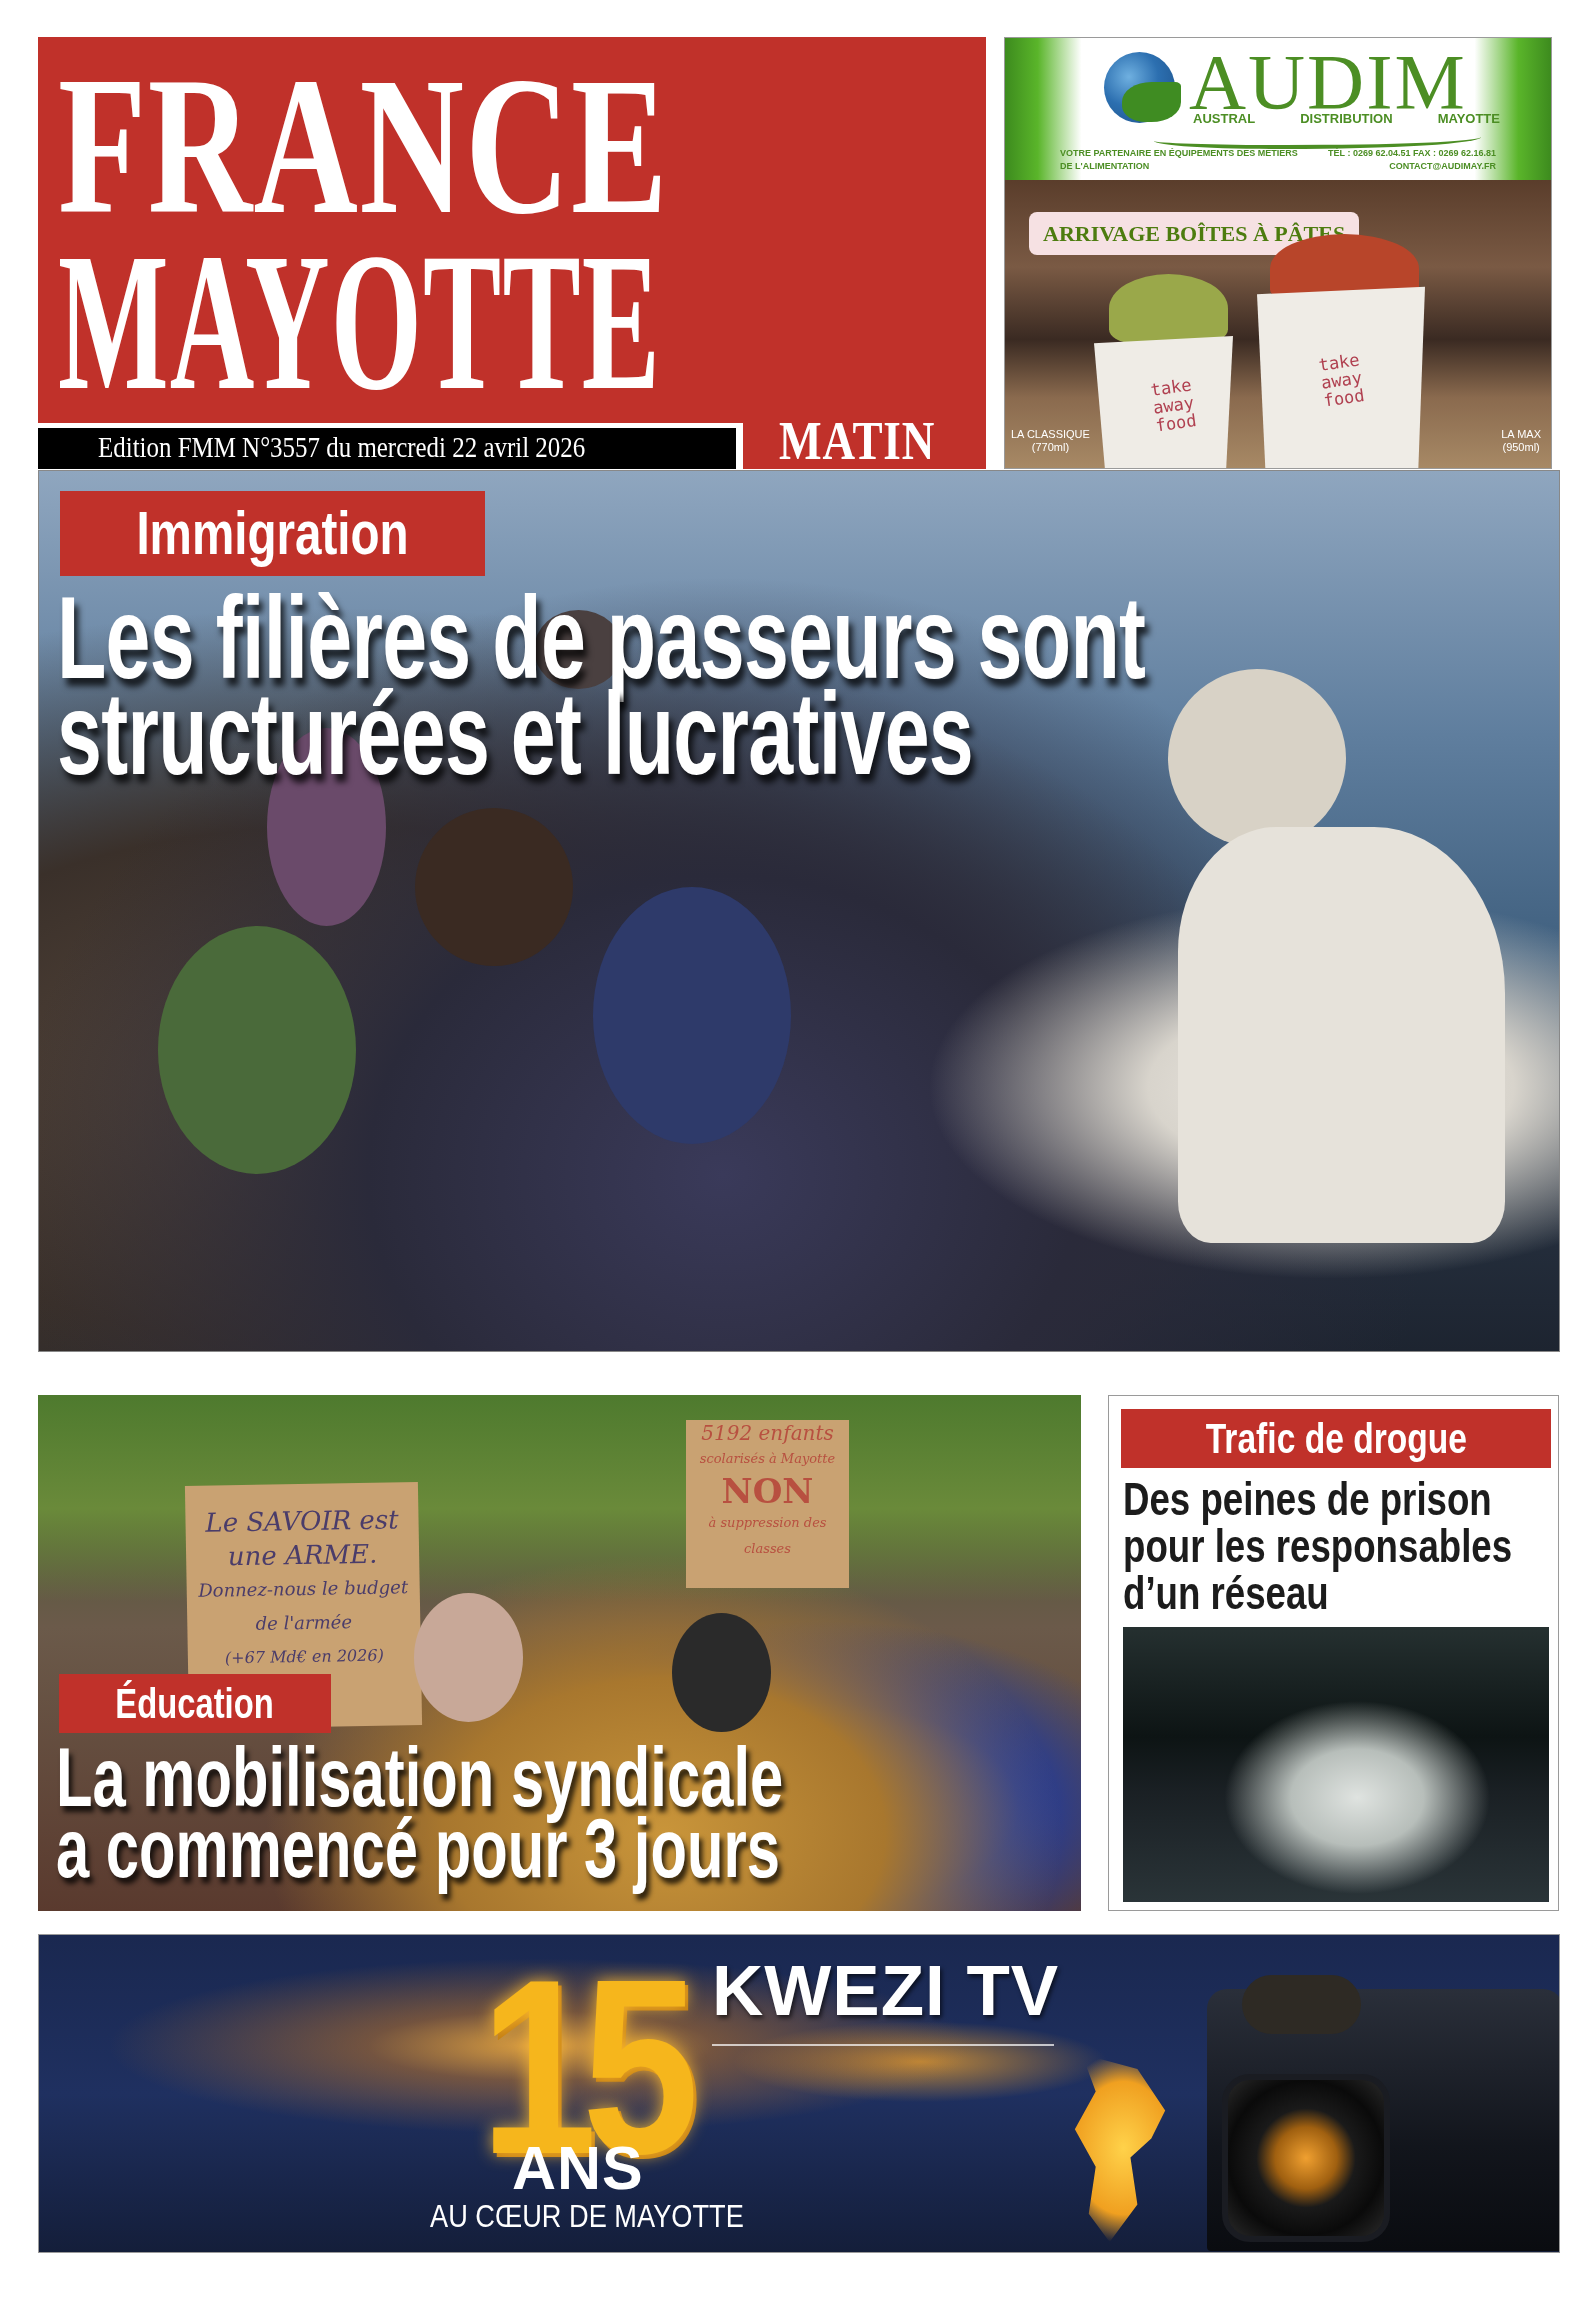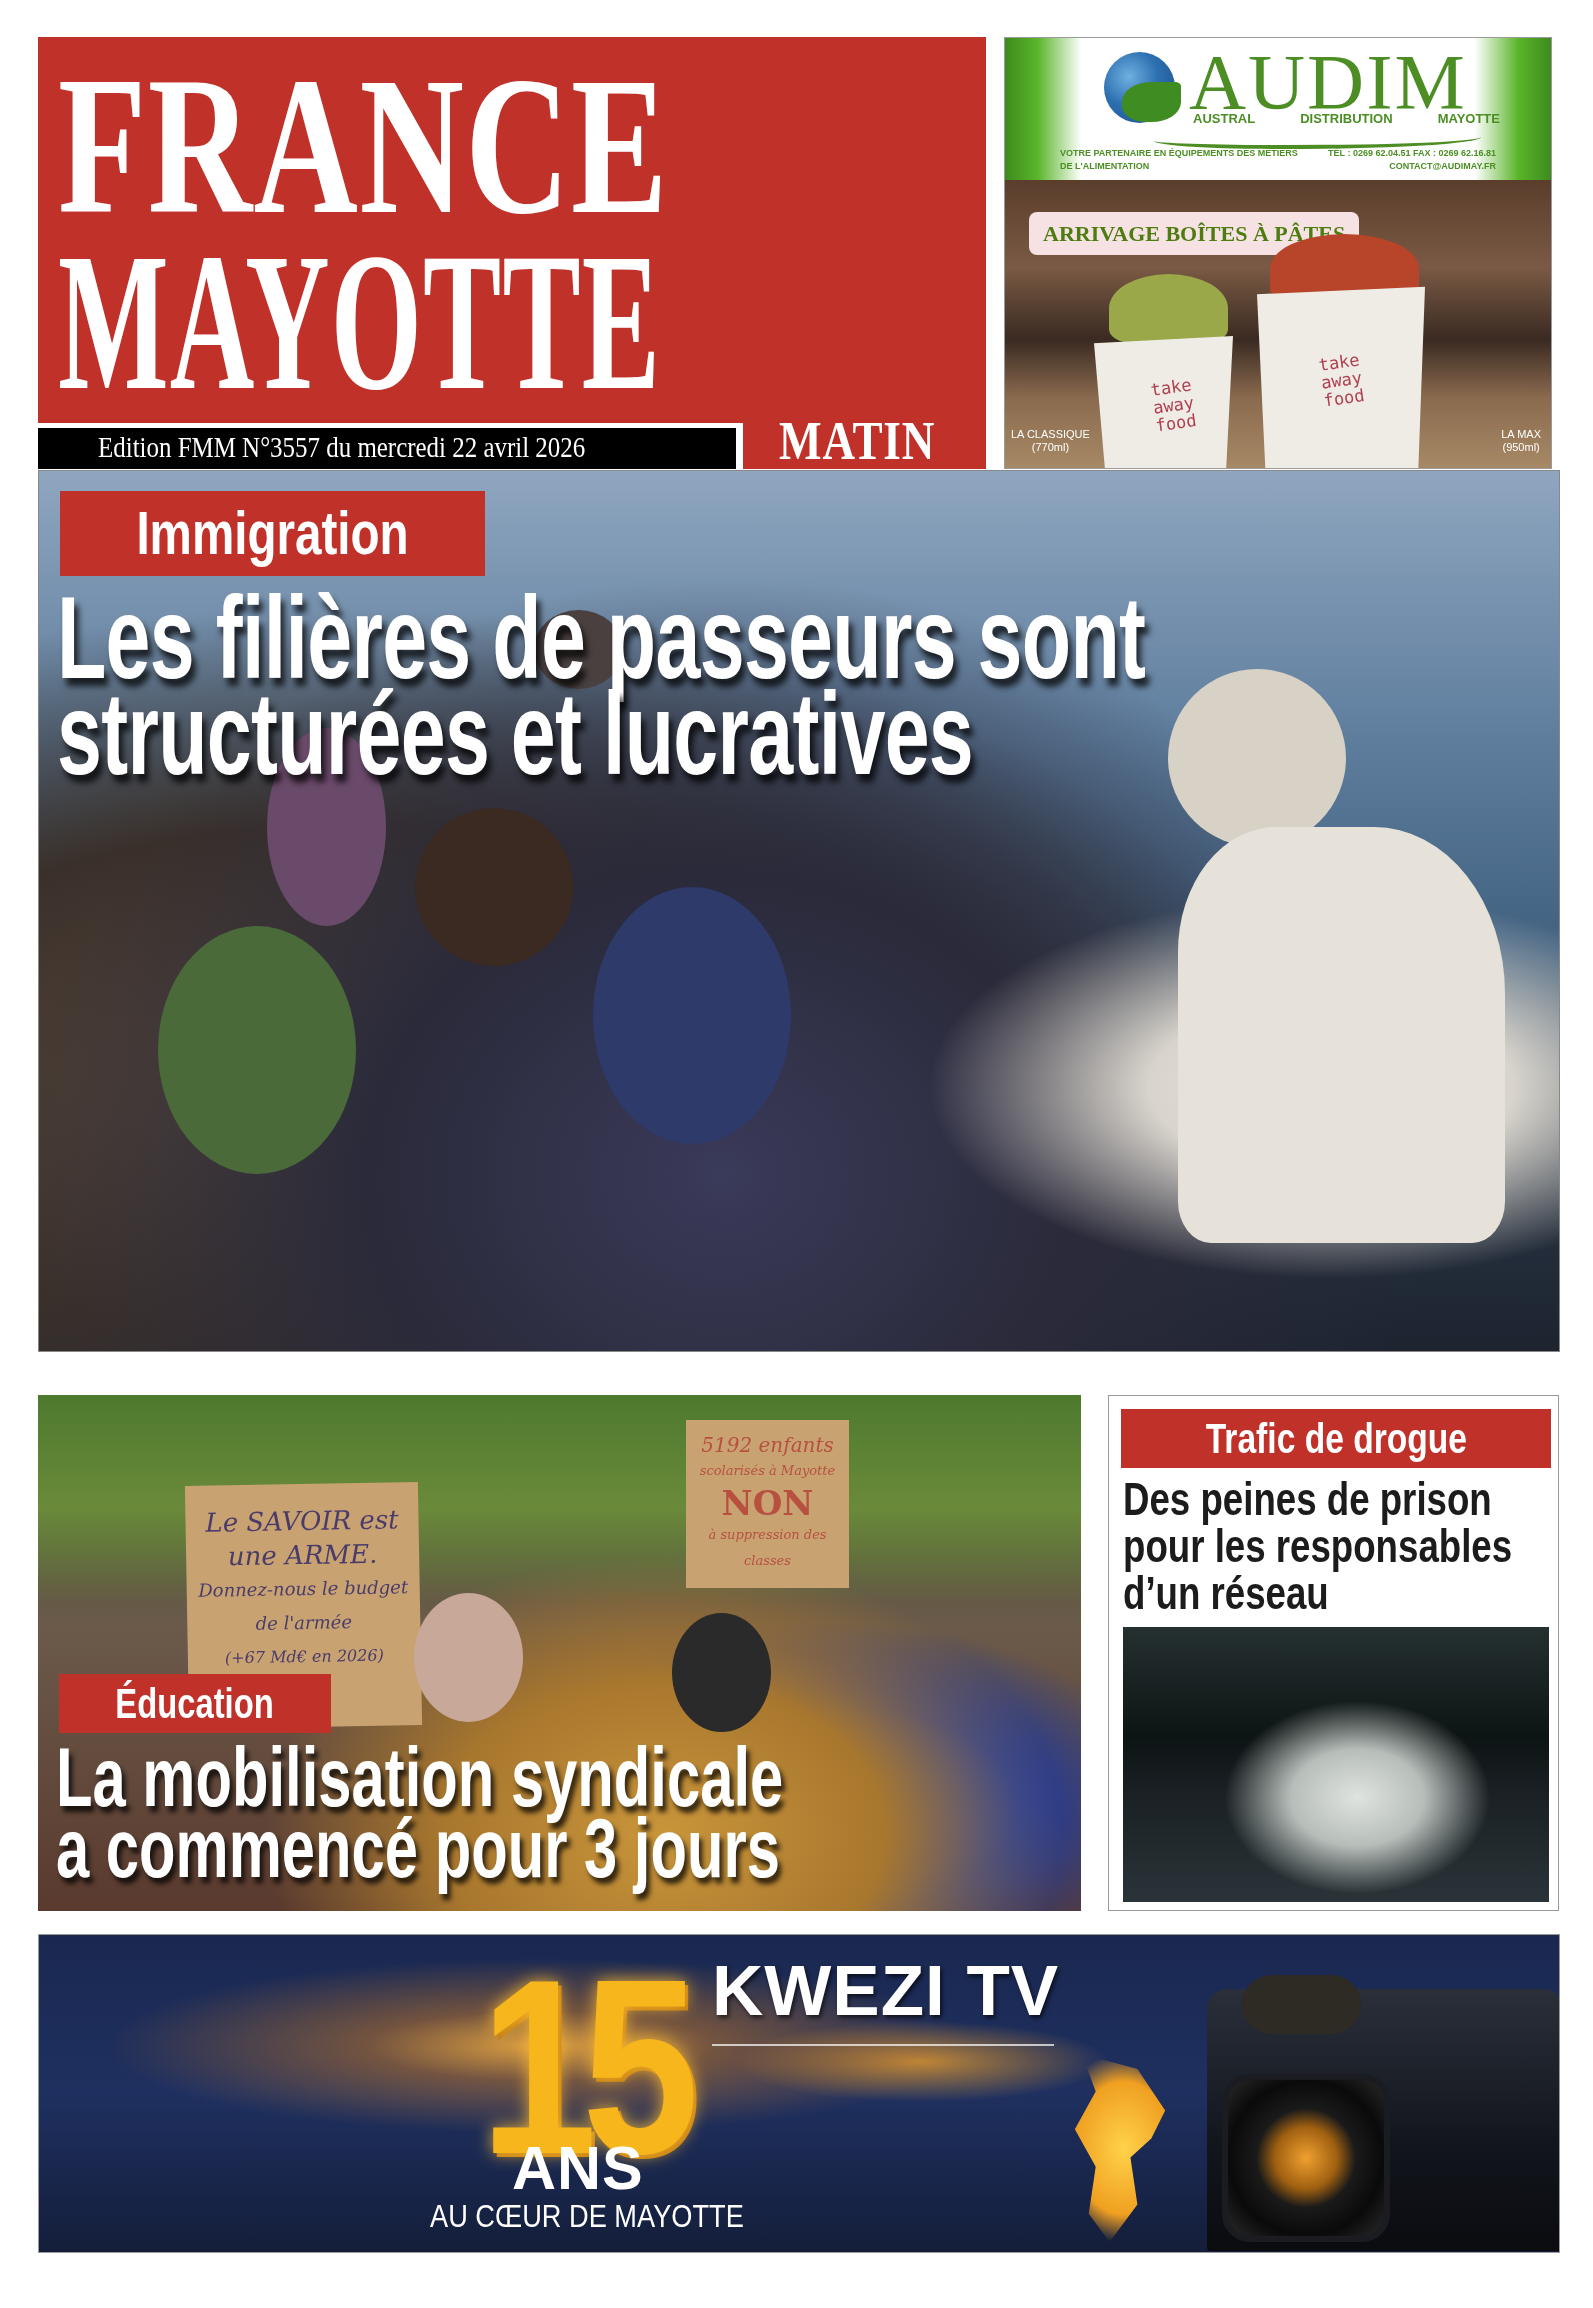--- a/index.html
+++ b/index.html
@@ -107,21 +107,21 @@
   
   .edu-story { left: 38px; top: 1395px; width: 1043px; height: 516px; overflow: hidden;
     background:
       linear-gradient(180deg, #4e7a2e 0%, #6a8a3a 22%, rgba(0,0,0,0) 40%),
       radial-gradient(ellipse at 60% 85%, #c9953a 0%, #a8772e 25%, rgba(0,0,0,0) 45%),
       radial-gradient(ellipse at 75% 80%, #2a4ec0 0%, #1e3aa0 18%, rgba(0,0,0,0) 32%),
       linear-gradient(180deg, #3d5a2a 0%, #6b5a4a 45%, #5a3a2e 100%);
   }
   .sign { position: absolute; background: #c9a272; color: #4a3c6a; font-family: "DejaVu Serif", serif; font-style: italic; text-align: center; }
   .sign-1 { left: 149px; top: 89px; width: 233px; height: 243px; font-size: 26px; line-height: 34px; padding-top: 20px; transform: rotate(-1deg); }
-  .sign-2 { left: 648px; top: 25px; width: 163px; height: 168px; font-size: 20px; line-height: 26px; padding-top: 12px; color: #b85040; }
+  .sign-2 { left: 648px; top: 25px; width: 163px; height: 168px; font-size: 20px; line-height: 26px; color: #b85040; }
   .tag-education { left: 21px; top: 279px; width: 272px; height: 59px; font-size: 42px; line-height: 59px; }
   .edu-headline {
     position: absolute; left: 18px; top: 347px; color: #ffffff; font-weight: bold;
     font-size: 83px; line-height: 71px; white-space: nowrap;
     transform: scaleX(0.72); transform-origin: left top;
     text-shadow: 5px 6px 6px rgba(0,0,0,0.75);
   }
 
   
   .drug-story { left: 1108px; top: 1395px; width: 451px; height: 516px; border: 1px solid #9a9a9a; background: #ffffff; }

